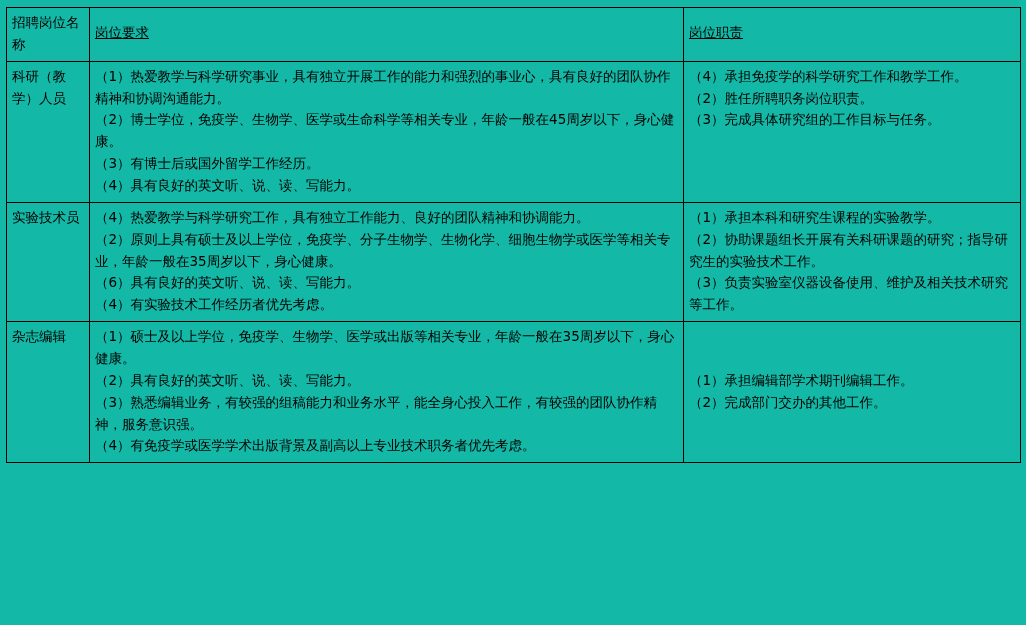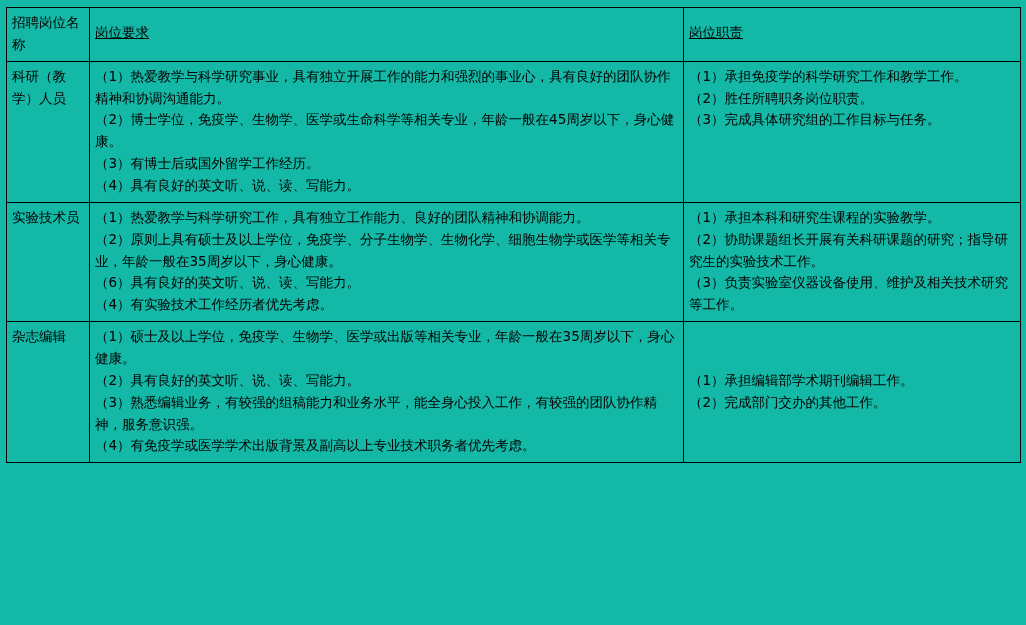--- a/index.html
+++ b/index.html
@@ -89,29 +89,29 @@
     <tbody>
       <tr>
         <td class="rowlabel">科研（教学）人员</td>
         <td class="reqcell">
           <p class="line hang">（1）热爱教学与科学研究事业，具有独立开展工作的能力和强烈的事业心，具有良好的团队协作精神和协调沟通能力。</p>
           <p class="line hang">（2）博士学位，免疫学、生物学、医学或生命科学等相关专业，年龄一般在45周岁以下，身心健康。</p>
           <p class="line hang">（3）有博士后或国外留学工作经历。</p>
           <p class="line hang">（4）具有良好的英文听、说、读、写能力。</p>
         </td>
         <td class="dutycell">
-          <p class="line hang">（1）承担免疫学的科学研究工作和教学工作。</p>
+          <p class="line hang">（4）承担免疫学的科学研究工作和教学工作。</p>
           <p class="line hang">（2）胜任所聘职务岗位职责。</p>
           <p class="line hang">（3）完成具体研究组的工作目标与任务。</p>
         </td>
       </tr>
       <tr>
         <td class="rowlabel">实验技术员</td>
         <td class="reqcell">
-          <p class="line hang">（1）热爱教学与科学研究工作，具有独立工作能力、良好的团队精神和协调能力。</p>
+          <p class="line hang">（4）热爱教学与科学研究工作，具有独立工作能力、良好的团队精神和协调能力。</p>
           <p class="line hang">（2）原则上具有硕士及以上学位，免疫学、分子生物学、生物化学、细胞生物学或医学等相关专业，年龄一般在35周岁以下，身心健康。</p>
           <p class="line hang">（6）具有良好的英文听、说、读、写能力。</p>
           <p class="line hang">（4）有实验技术工作经历者优先考虑。</p>
         </td>
         <td class="dutycell">
           <p class="line hang">（1）承担本科和研究生课程的实验教学。</p>
           <p class="line hang">（2）协助课题组长开展有关科研课题的研究；指导研究生的实验技术工作。</p>
           <p class="line hang">（3）负责实验室仪器设备使用、维护及相关技术研究等工作。</p>
         </td>
       </tr>

